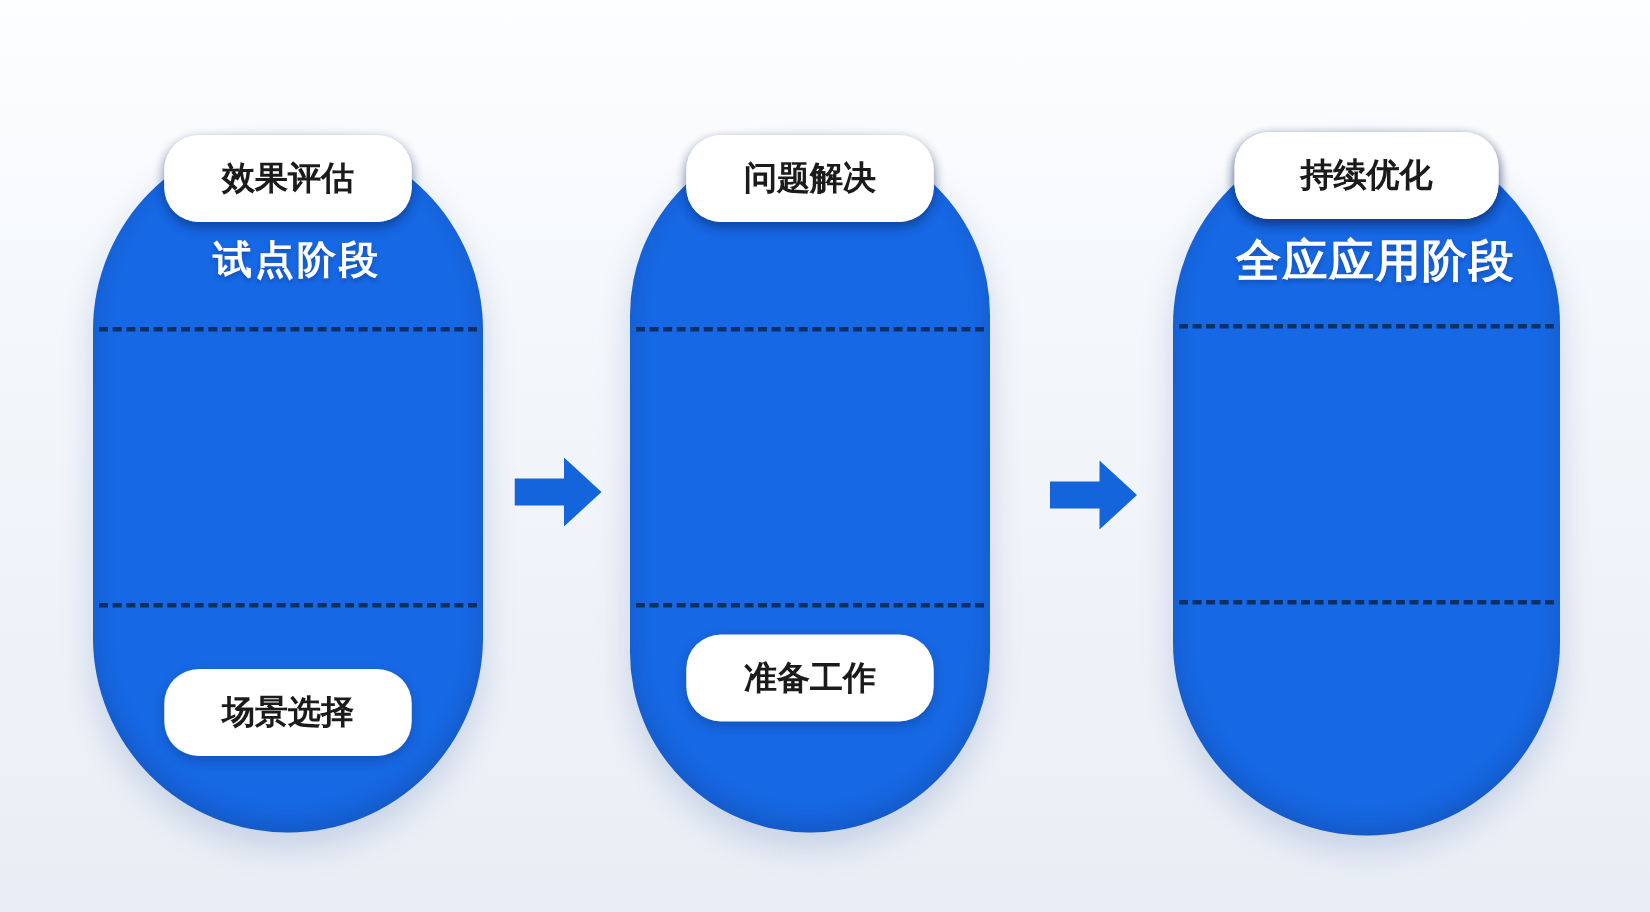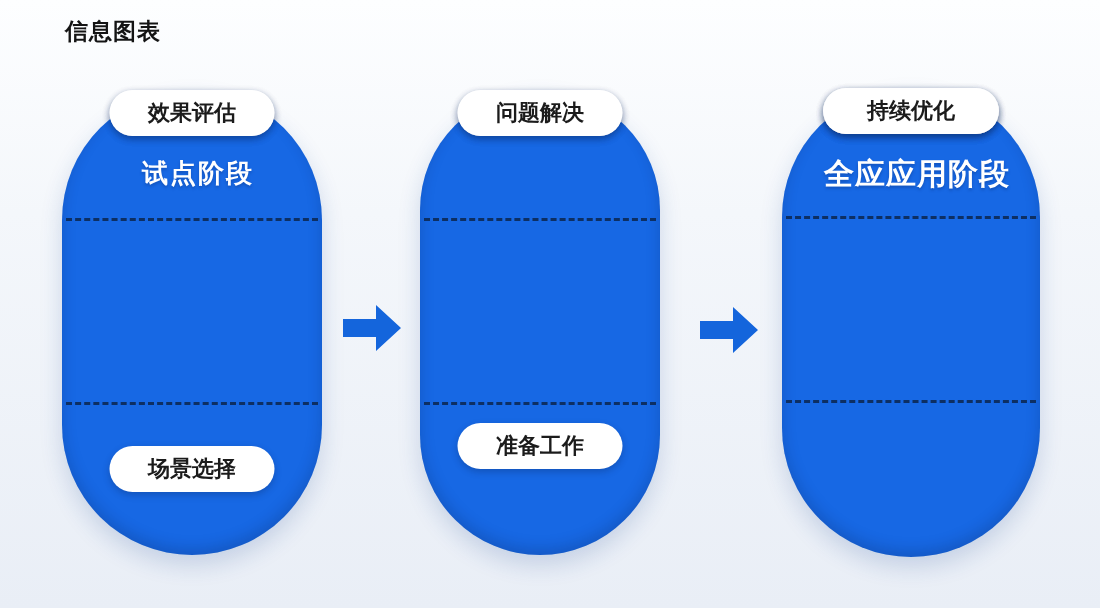--- a/index.html
+++ b/index.html
@@ -35,21 +35,21 @@
 
   .dash {
     position:absolute; left:4px; right:4px; height:0; z-index:1;
     border-top:3.5px dashed var(--dash-navy,#0d2f63);
   }
   .dash-top    { top:128px; }
   .dash-middle { top:312px; }
 
   .item {
     position:absolute; left:50%; transform:translateX(-50%); z-index:2;
-    width:165px; height:46px; border-radius:23px;
+    width:165px; height:58px; border-radius:23px;
     background:var(--button-bg,#ffffff);
     display:flex; align-items:center; justify-content:center;
     font-size:22px; font-weight:700; color:var(--button-text,#1b1b1b);
     box-shadow:0 3px 7px rgba(10,35,90,.30);
     white-space:nowrap;
   }
   .col3 .item { width:176px; }
   .col3 .item:nth-child(1) { font-size:20px; }
 
   .col1 .item:nth-child(1){ top:167px; }
@@ -68,21 +68,20 @@
   .flow-arrow { position:absolute; width:60px; height:50px; z-index:2; }
   .arrow-1 { left:343px; top:303px; }
   .arrow-2 { left:700px; top:305px; }
   .flow-arrow polygon { fill:var(--arrow-blue,#1465dc); }
 </style>
 </head>
 <body>
 
 <div class="canvas">
 
-  <div class="page-title">信息图表</div>
 
   <div class="pill col1">
     <div class="pill-header">试点阶段</div>
     <div class="dash dash-top"></div>
     <div class="dash dash-middle"></div>
     <div class="item">场景选择</div>
     <div class="item">实施步骤</div>
     <div class="item">效果评估</div>
   </div>
 

